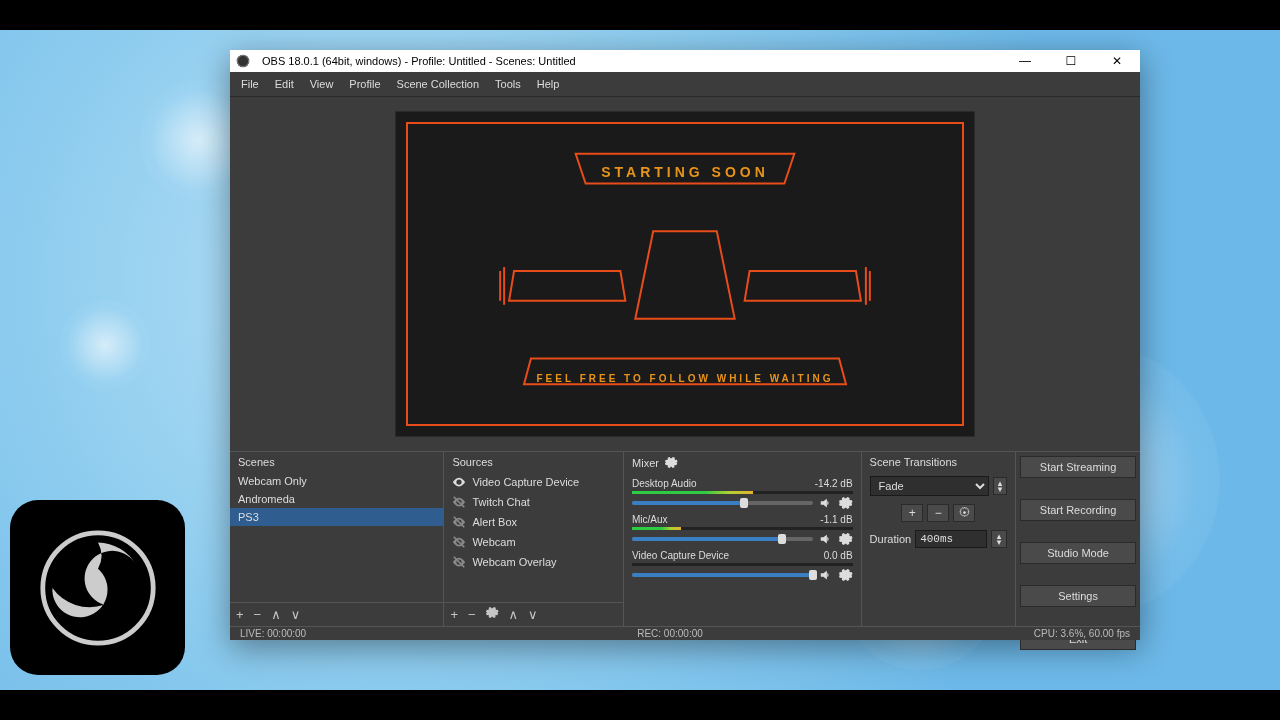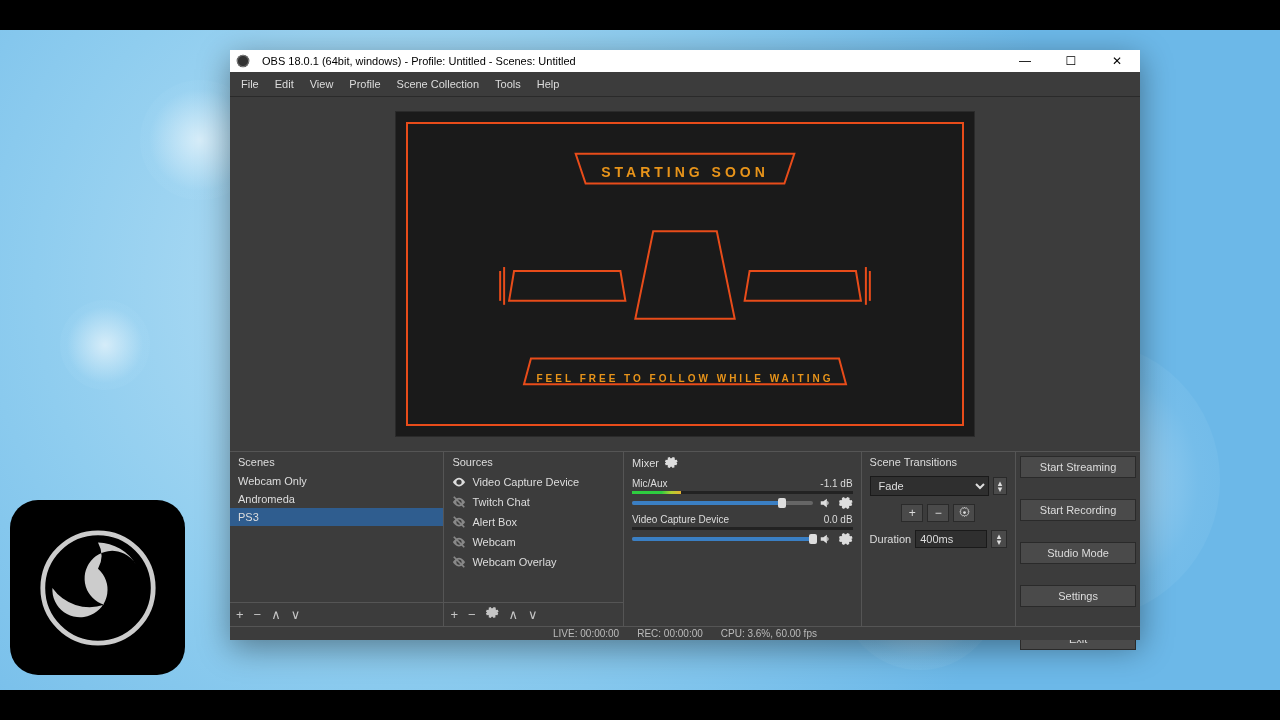--- a/index.html
+++ b/index.html
@@ -51,21 +51,21 @@
 .slider .track{position:absolute;height:100%;background:#3a7fc4;border-radius:2px}
 .micon{width:14px;height:14px;cursor:pointer;color:#ddd}
 
 .trans select,.trans input{background:#2f2f2f;color:#ddd;border:1px solid #1a1a1a;font-size:11px;padding:2px 4px;width:100%}
 .trans-row{display:flex;gap:4px;padding:4px 8px;align-items:center}
 .ibtn{width:22px;height:18px;background:#4a4a4a;border:1px solid #2a2a2a;display:flex;align-items:center;justify-content:center;cursor:pointer;font-size:12px}
 
 .ctrl{width:128px;padding:4px;display:flex;flex-direction:column;gap:21px}
 .ctrl button{background:#4a4a4a;color:#ddd;border:1px solid #2a2a2a;padding:4px 2px;font-size:11px;cursor:pointer}
 
-.statusbar{height:18px;background:#3c3c3c;color:#bbb;font-size:10px;display:flex;justify-content:center;gap:18px;align-items:center;padding:0 10px;border-top:1px solid #555}
+.statusbar{height:18px;background:#3c3c3c;color:#bbb;font-size:10px;display:flex;justify-content:space-between;gap:18px;align-items:center;padding:0 10px;border-top:1px solid #555}
 
 .eye{width:14px;height:14px;display:inline-flex;align-items:center;justify-content:center}
 .gear{width:13px;height:13px}
 </style>
 </head>
 <body>
 
 <div class="bg">
   <div class="blob" style="width:120px;height:120px;left:140px;top:80px"></div>
   <div class="blob" style="width:90px;height:90px;left:60px;top:300px"></div>
@@ -206,20 +206,41 @@
     <div class="panel" style="width:246px">
       <div class="phead">
           <span>Mixer</span>
         <span><svg class="gear" viewBox="0 0 16 16" fill="#ddd">
               <path d="M8 5a3 3 0 100 6 3 3 0 000-6zM14 8l1.5-1-1-2.5-1.8.4a5 5 0 00-.9-.9l.4-1.8-2.5-1L8 2.7a5 5 0 00-1.3 0L5.7 1.2l-2.5 1 .4 1.8a5 5 0 00-.9.9L.9 4.5l-1 2.5L1.4 8l-1.5 1 1 2.5 1.8-.4c.3.3.6.6.9.9l-.4 1.8 2.5 1L7 13.3c.4.1.9.1 1.3 0l1 1.5 2.5-1-.4-1.8c.3-.3.6-.6.9-.9l1.8.4 1-2.5L14 8z"></path>
             </svg></span>
       </div>
       <div class="plist" id="mixer-list">
           <div class="mixer-ch">
             <div class="mixer-top">
+              <span>Desktop Audio</span>
+              <span>-14.2 dB</span>
+            </div>
+            <div class="meter">
+              <div class="fill" style="width:55%"></div>
+            </div>
+            <div class="slider-row">
+              <div class="slider">
+                <div class="track" style="width:62%"></div>
+                <div class="thumb" style="left:calc(62% - 4px)"></div>
+              </div>
+              <span class="micon"><svg viewBox="0 0 16 16" fill="#ddd">
+                  <path d="M2 6v4h3l4 3V3L5 6H2zm9 2a3 3 0 00-1.5-2.6v5.2A3 3 0 0011 8z"></path>
+                </svg></span>
+              <span class="micon"><svg viewBox="0 0 16 16" fill="#ddd">
+                  <path d="M8 5a3 3 0 100 6 3 3 0 000-6zM14 8l1.5-1-1-2.5-1.8.4a5 5 0 00-.9-.9l.4-1.8-2.5-1L8 2.7a5 5 0 00-1.3 0L5.7 1.2l-2.5 1 .4 1.8a5 5 0 00-.9.9L.9 4.5l-1 2.5L1.4 8l-1.5 1 1 2.5 1.8-.4c.3.3.6.6.9.9l-.4 1.8 2.5 1L7 13.3c.4.1.9.1 1.3 0l1 1.5 2.5-1-.4-1.8c.3-.3.6-.6.9-.9l1.8.4 1-2.5L14 8z"></path>
+                </svg></span>
+            </div>
+          </div>
+          <div class="mixer-ch">
+            <div class="mixer-top">
               <span>Mic/Aux</span>
               <span>-1.1 dB</span>
             </div>
             <div class="meter">
               <div class="fill" style="width:22%"></div>
             </div>
             <div class="slider-row">
               <div class="slider">
                 <div class="track" style="width:83%"></div>
                 <div class="thumb" style="left:calc(83% - 4px)"></div>
@@ -272,21 +293,21 @@
         <div class="ibtn">−</div>
         <div class="ibtn">
             <svg class="gear" style="width:11px;height:11px" viewBox="0 0 16 16" fill="#ddd">
               <circle cx="8" cy="8" r="2"></circle>
               <path d="M8 0l1 2 2-1 1 2 2 1-1 2 2 1-2 1 1 2-2 1-1 2-2-1-1 2-1-2-2 1-1-2-2-1 1-2-2-1 2-1-1-2 2-1 1-2 2 1z" fill="none" stroke="#ddd"></path>
             </svg>
           </div>
       </div>
       <div class="trans-row">
         <span style="font-size:11px">Duration</span>
-        <input style="flex: 1 1 0%;" value="400ms">
+        <input style="flex: 1 1 0%; font-family: Liberation Mono, monospace;" value="400ms">
         <div class="ibtn" style="width:16px;font-size:9px;flex-direction:column;line-height:6px">
             <span>▴</span>
             <span>▾</span>
           </div>
       </div>
     </div>
 
     <div class="ctrl">
       <button>Start Streaming</button>
       <button>Start Recording</button>

